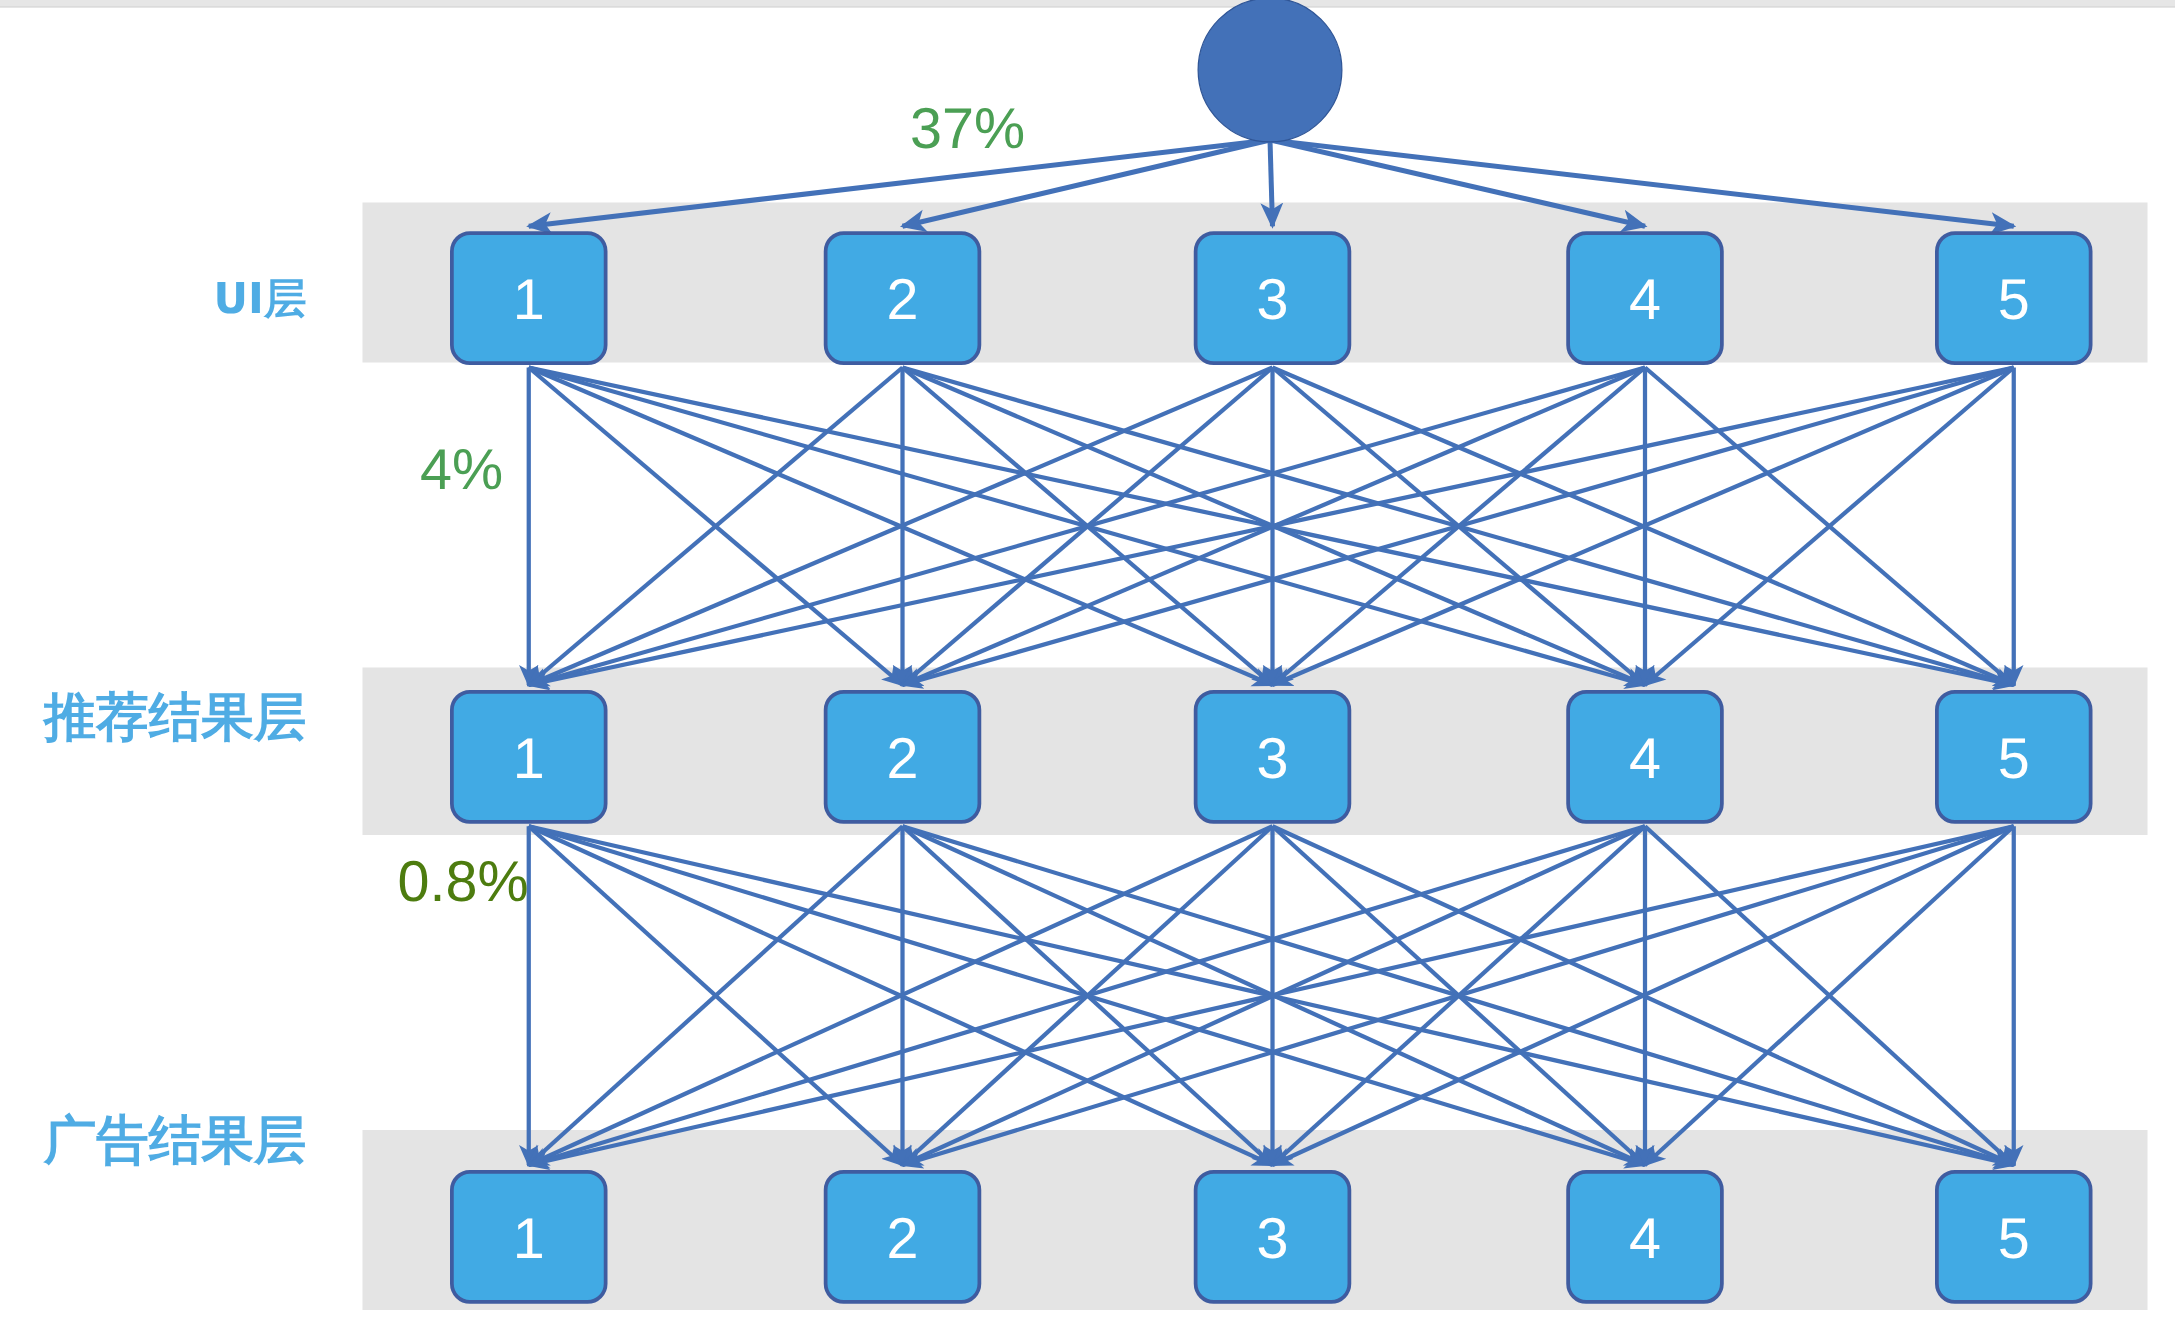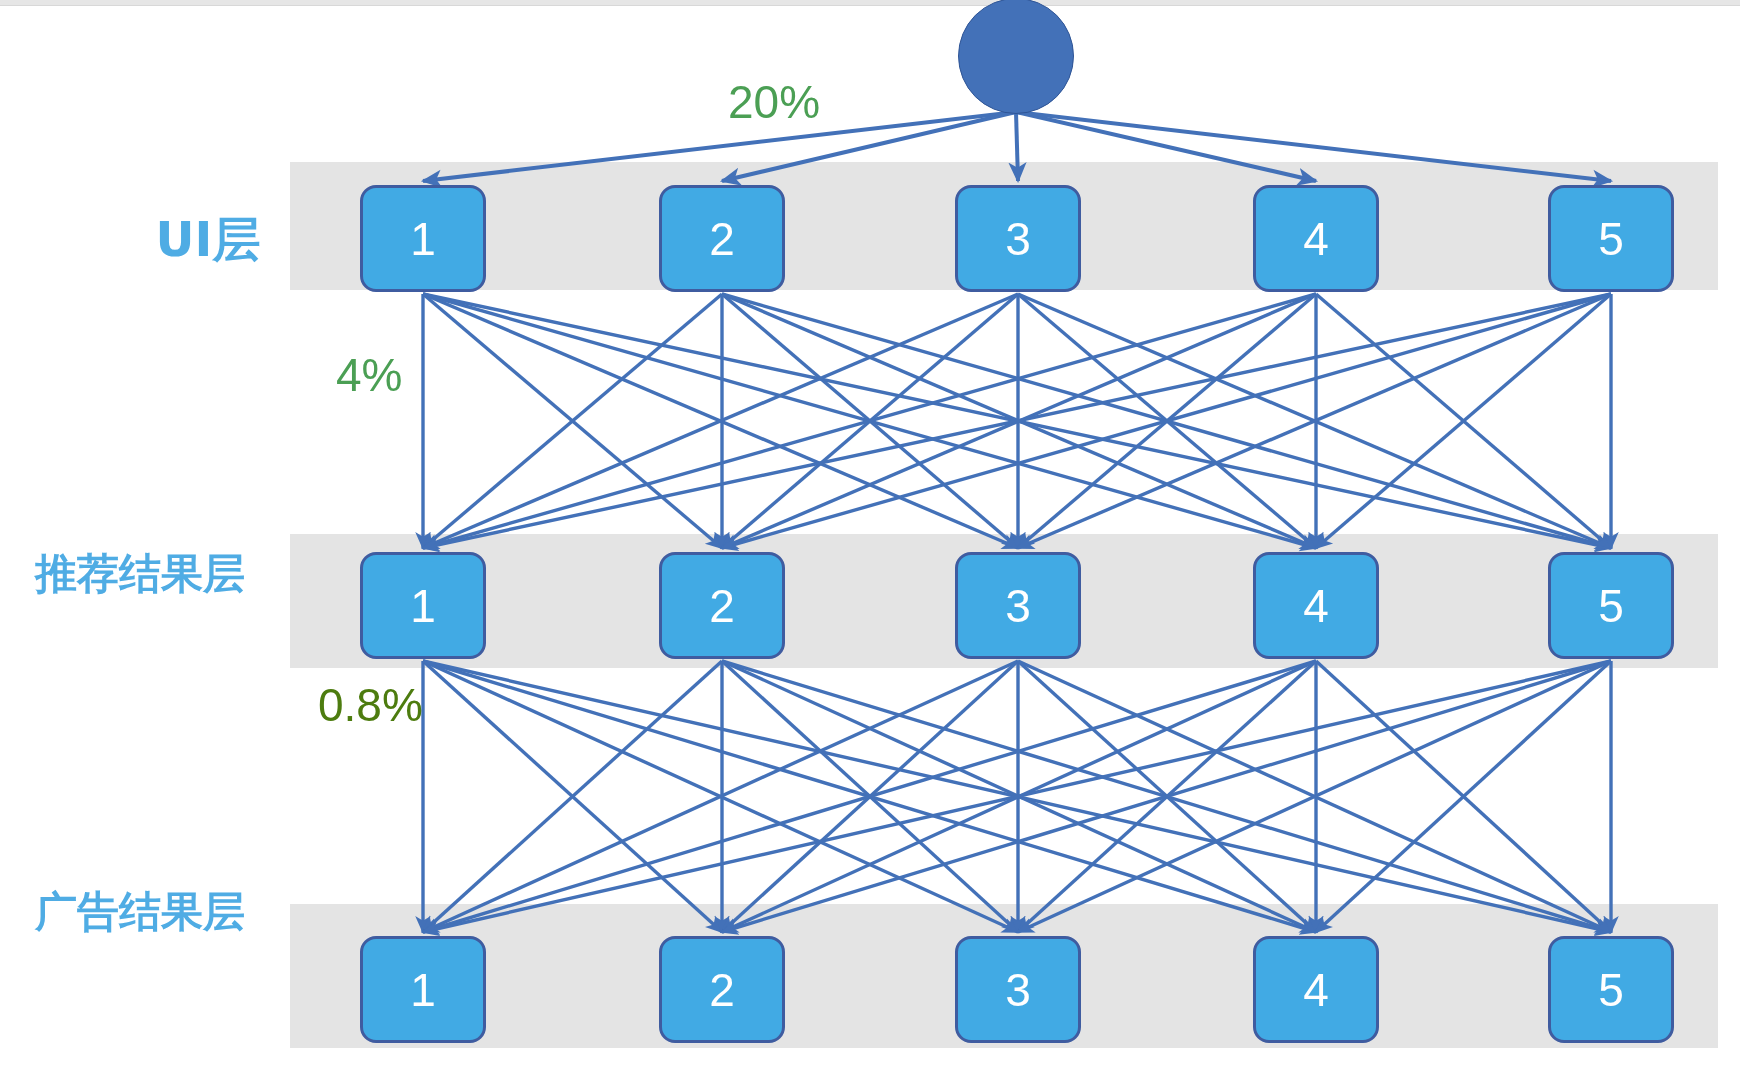--- a/index.html
+++ b/index.html
@@ -150,25 +150,25 @@
       <line x1="1316" y1="661" x2="1611" y2="932" stroke="#4371B8" stroke-width="3.4" marker-end="url(#arr)"></line>
       <line x1="1611" y1="661" x2="423" y2="932" stroke="#4371B8" stroke-width="3.4" marker-end="url(#arr)"></line>
       <line x1="1611" y1="661" x2="722" y2="932" stroke="#4371B8" stroke-width="3.4" marker-end="url(#arr)"></line>
       <line x1="1611" y1="661" x2="1018" y2="932" stroke="#4371B8" stroke-width="3.4" marker-end="url(#arr)"></line>
       <line x1="1611" y1="661" x2="1316" y2="932" stroke="#4371B8" stroke-width="3.4" marker-end="url(#arr)"></line>
       <line x1="1611" y1="661" x2="1611" y2="932" stroke="#4371B8" stroke-width="3.4" marker-end="url(#arr)"></line>
     </svg>
 
   <div class="root-node" id="root" style="left: 958px; top: -2px; width: 116px; height: 116px; background: rgb(67, 113, 184);"></div>
 
-  <div class="layer-label" id="label-0" style="left: 88px; top: 185px; font-size: 48px; color: rgb(79, 172, 228); width: 240px; height: 107px; display: flex; align-items: center; justify-content: center;">UI层</div>
+  <div class="layer-label" id="label-0" style="left: 88px; top: 185px; font-size: 34px; color: rgb(79, 172, 228); width: 240px; height: 107px; display: flex; align-items: center; justify-content: center;">UI层</div>
   <div class="layer-label" id="label-2" style="left: 30px; top: 858px; font-size: 42px; color: rgb(79, 172, 228); width: 240px; height: 107px; display: flex; align-items: center; justify-content: flex-start; padding-left: 5px;">广告结果层</div>
   <div class="layer-label" id="label-1" style="left: 30px; top: 520px; font-size: 42px; color: rgb(79, 172, 228); width: 240px; height: 107px; display: flex; align-items: center; justify-content: flex-start; padding-left: 5px;">推荐结果层</div>
 
-  <div class="pct-label" id="pct-0" style="left: 728px; top: 79px; color: rgb(75, 159, 84);">20%</div>
+  <div class="pct-label" id="pct-0" style="left: 728px; top: 79px; color: rgb(75, 159, 84);">37%</div>
   <div class="pct-label" id="pct-1" style="left: 336px; top: 352px; color: rgb(75, 159, 84);">4%</div>
   <div class="pct-label" id="pct-2" style="left: 318px; top: 682px; color: #4d7c0f;">0.8%</div>
 
   <div id="node-host">
       <div class="node" style="left: 360px; top: 185px; background: rgb(65, 170, 228); border-color: rgb(63, 92, 160);">1</div>
       <div class="node" style="left: 659px; top: 185px; background: rgb(65, 170, 228); border-color: rgb(63, 92, 160);">2</div>
       <div class="node" style="left: 955px; top: 185px; background: rgb(65, 170, 228); border-color: rgb(63, 92, 160);">3</div>
       <div class="node" style="left: 1253px; top: 185px; background: rgb(65, 170, 228); border-color: rgb(63, 92, 160);">4</div>
       <div class="node" style="left: 1548px; top: 185px; background: rgb(65, 170, 228); border-color: rgb(63, 92, 160);">5</div>
       <div class="node" style="left: 360px; top: 552px; background: rgb(65, 170, 228); border-color: rgb(63, 92, 160);">1</div>

